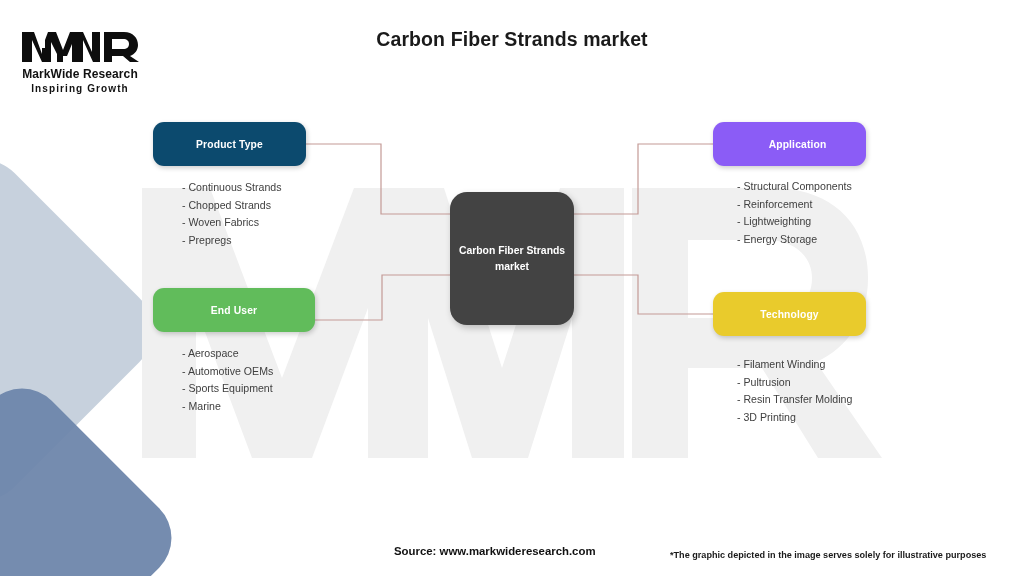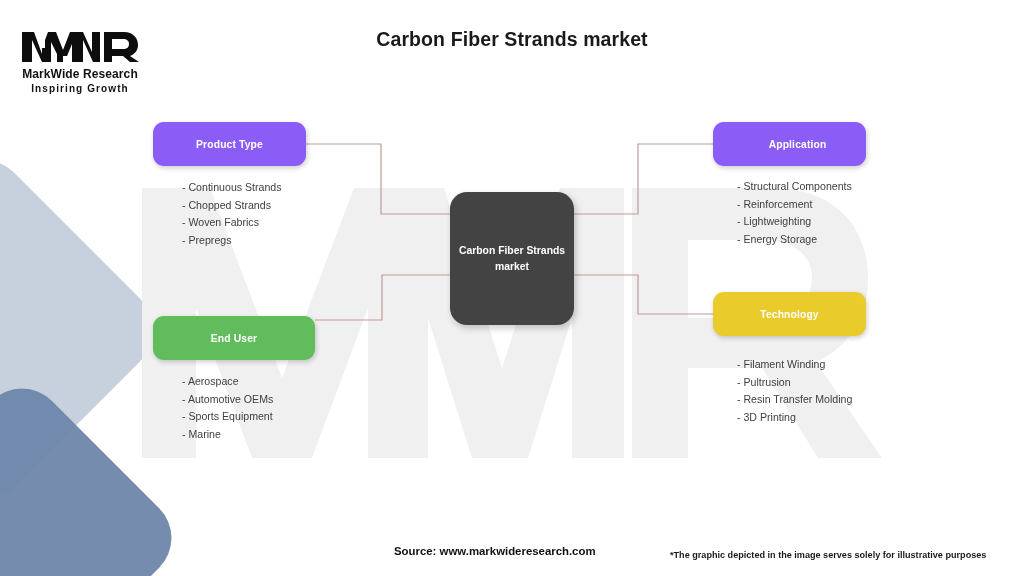--- a/index.html
+++ b/index.html
@@ -109,21 +109,21 @@
     margin-top: 13px;
     padding-left: 29px;
   }
   .branch-items li {
     font-size: 10.6px; color: #404040;
     line-height: 17.5px; white-space: nowrap;
   }
 
   
   .branch-product   { left: 153px; top: 122px; width: 153px; }
-  .branch-enduser   { left: 153px; top: 316px; width: 162px; }
+  .branch-enduser   { left: 153px; top: 288px; width: 162px; }
   .branch-app       { left: 713px; top: 122px; width: 153px; }
   .branch-tech      { left: 713px; top: 292px; width: 153px; }
 
   .branch-app .branch-items,
   .branch-tech .branch-items { padding-left: 24px; }
   .branch-app .branch-items   { margin-top: 12px; }
   .branch-tech .branch-items  { margin-top: 20px; }
 
   
   .source {
@@ -193,21 +193,21 @@
         <path d="M574,275 L638,275 L638,314 L713,314"></path>
       </g>
     </svg>
   </div>
 
   <div class="center-node">
     <span class="center-node-label">Carbon Fiber Strands market</span>
   </div>
 
   <div class="branch branch-product">
-    <div class="branch-box" style="background:#8b5cf6;">
+    <div class="branch-box" style="background:#0c4a6e;">
       <span class="branch-title">Product Type</span>
     </div>
     <ul class="branch-items">
       <li>- Continuous Strands</li>
       <li>- Chopped Strands</li>
       <li>- Woven Fabrics</li>
       <li>- Prepregs</li>
     </ul>
   </div>
 

